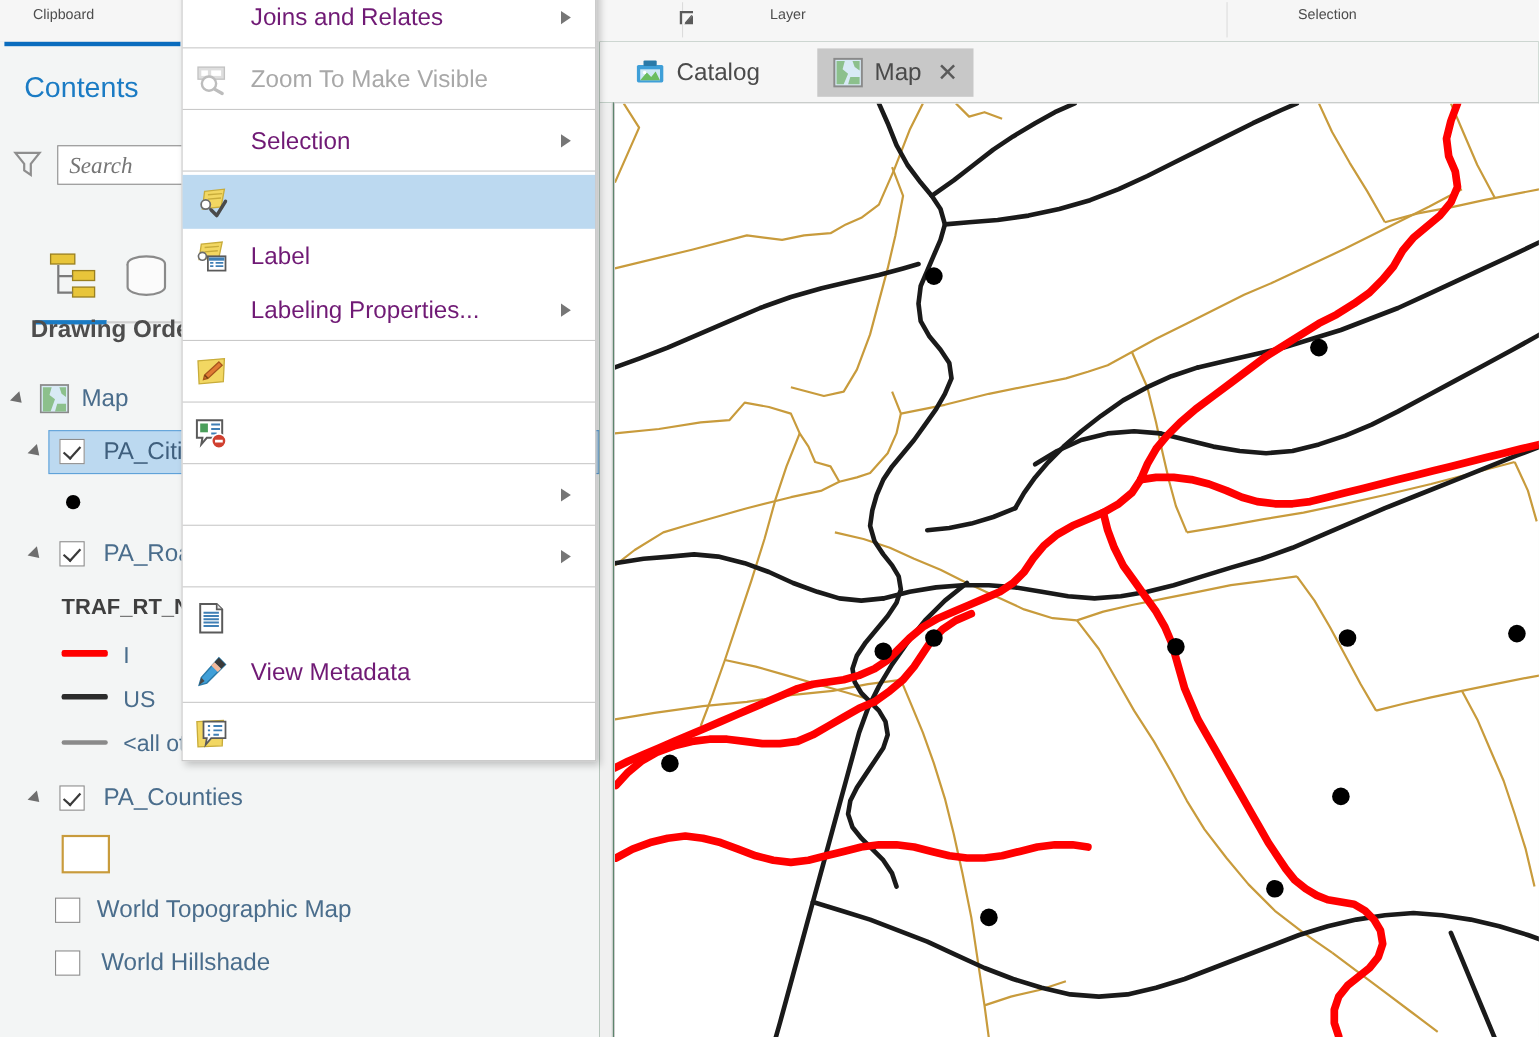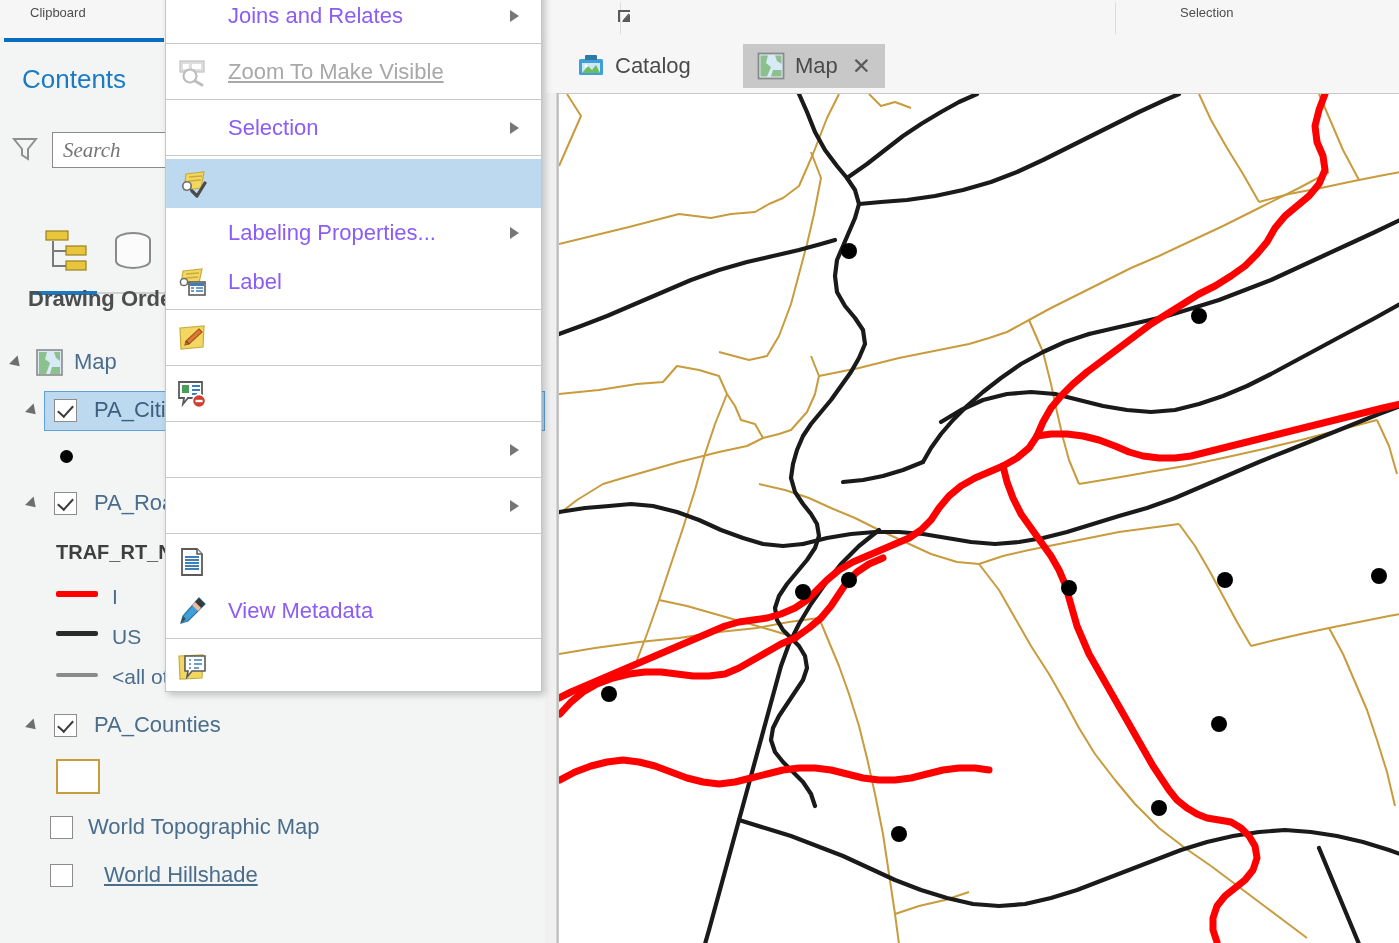--- a/index.html
+++ b/index.html
@@ -211,45 +211,45 @@
     position: absolute;
     left: 10px; top: 50%;
     transform: translateY(-50%);
     width: 32px; height: 32px;
     display: flex; align-items: center; justify-content: center;
   }
   .ctx-label {
     position: absolute;
     left: 62px;
     font-size: 22px;
-    color: #8b5cf6;
+    color: #701a75;
     white-space: nowrap;
   }
-  .ctx-item.disabled .ctx-label { color: #a8a8a8; text-decoration: underline; }
+  .ctx-item.disabled .ctx-label { color: #a8a8a8; }
   .ctx-arrow {
     position: absolute;
     right: 22px; top: 50%;
     margin-top: -6px;
     width: 0; height: 0;
     border-left: 9px solid #767676;
     border-top: 6px solid transparent;
     border-bottom: 6px solid transparent;
   }
   .ctx-sep {
     height: 1px;
     background: #c9c9c9;
     margin: 3px 0;
   }
 
   
   .view-area {
     position: absolute;
     left: 545px; top: 38px;
     width: 854px; height: 905px;
-    background: #5eead4;
+    background: #14532d;
   }
   .tabstrip {
     position: absolute;
     left: 0; top: 0;
     width: 854px; height: 55px;
     background: #f6f6f6;
   }
   .view-tab {
     position: absolute;
     height: 44px;
@@ -294,20 +294,21 @@
   }
 </style>
 </head>
 <body>
 
 <div id="app">
 
   <div class="ribbon-strip">
     <div class="ribbon-group-label" style="left:30px;width:160px;">Clipboard</div>
     <div class="ribbon-sep" style="left:620px;"></div>
+    <div class="ribbon-group-label" style="left:700px;width:360px;">Layer</div>
     <div class="ribbon-sep" style="left:1115px;"></div>
     <div class="ribbon-group-label" style="left:1180px;width:210px;">Selection</div>
 
     <div class="dialog-launcher">
       <svg width="18" height="18" viewBox="0 0 18 18">
         <path d="M2 2 H14 V4 H4 V14 H2 Z" fill="#5a5a5a"></path>
         <path d="M6 14 L14 14 L14 6 Z" fill="#5a5a5a"></path>
         <path d="M13 6 L7 13" stroke="#5a5a5a" stroke-width="1.3" fill="none"></path>
       </svg>
     </div>
@@ -410,21 +411,21 @@
         <span class="legend-poly" style="left:56px;top:8px;"></span>
       </div>
 
       <div class="toc-row" style="height:48px;">
         <span class="toc-check" style="left:50px;"></span>
         <span class="toc-label" style="left:88px;">World Topographic Map</span>
       </div>
 
       <div class="toc-row" style="height:48px;">
         <span class="toc-check" style="left:50px;"></span>
-        <span class="toc-label" style="left:104px;text-decoration:underline;">World Hillshade</span>
+        <span class="toc-label" style="left:92px;">World Hillshade</span>
       </div>
     </div>
   </div>
 
   <div class="ctx-menu">
 
     <div class="ctx-item">
       <span class="ctx-label">Joins and Relates</span>
       <span class="ctx-arrow"></span>
     </div>
@@ -455,39 +456,39 @@
       <span class="ctx-icon">
         <svg width="30" height="30" viewBox="0 0 30 30">
           <path d="M9 5 L27 3 L24 19 L7 21 Z" fill="#f2d762" stroke="#c8ac3a" stroke-width="1.2"></path>
           <path d="M12 8 L25 7 M12 12 L24 11" stroke="#c8ac3a" stroke-width="1.3"></path>
           <circle cx="10" cy="17" r="4.2" fill="#ffffff" stroke="#6b6b6b" stroke-width="1.6"></circle>
           <path d="M13 20 L16 23" stroke="#6b6b6b" stroke-width="2"></path>
           <path d="M15 22 L20 27 L28 14" stroke="#4a4a4a" stroke-width="3.2" fill="none" stroke-linecap="round" stroke-linejoin="round"></path>
         </svg>
       </span>
       <span class="ctx-label"></span>
-    </div>
-
-    <div class="ctx-item">
-      <span class="ctx-label">Labeling Properties...</span>
-      <span class="ctx-arrow"></span>
     </div>
 
     <div class="ctx-item">
       <span class="ctx-icon">
         <svg width="30" height="30" viewBox="0 0 30 30">
           <path d="M6 4 L25 2 L22 16 L4 18 Z" fill="#f2d762" stroke="#c8ac3a" stroke-width="1.2"></path>
           <path d="M9 7 L22 6 M9 11 L21 10" stroke="#c8ac3a" stroke-width="1.3"></path>
           <circle cx="7" cy="15" r="3.6" fill="#ffffff" stroke="#6b6b6b" stroke-width="1.5"></circle>
           <rect x="12" y="15" width="16" height="13" fill="#ffffff" stroke="#5a5a5a" stroke-width="1.6"></rect>
           <rect x="13" y="16" width="14" height="3" fill="#3f7fb5"></rect>
           <path d="M14 21 H17 M19 21 H26 M14 24 H17 M19 24 H26" stroke="#3f7fb5" stroke-width="1.6"></path>
         </svg>
       </span>
       <span class="ctx-label">Label</span>
+    </div>
+
+    <div class="ctx-item">
+      <span class="ctx-label">Labeling Properties...</span>
+      <span class="ctx-arrow"></span>
     </div>
     <div class="ctx-sep"></div>
 
     <div class="ctx-item">
       <span class="ctx-icon">
         <svg width="30" height="30" viewBox="0 0 30 30">
           <path d="M3 5 L27 3 L26 24 L4 26 Z" fill="#f2d762" stroke="#c8ac3a" stroke-width="1.2"></path>
           <path d="M22 6 L25 9 L12 21 L8 22 L9 18 Z" fill="#e07b33" stroke="#a8561e" stroke-width="1.2"></path>
           <path d="M9 18 L12 21" stroke="#7a4516" stroke-width="1.4"></path>
         </svg>

